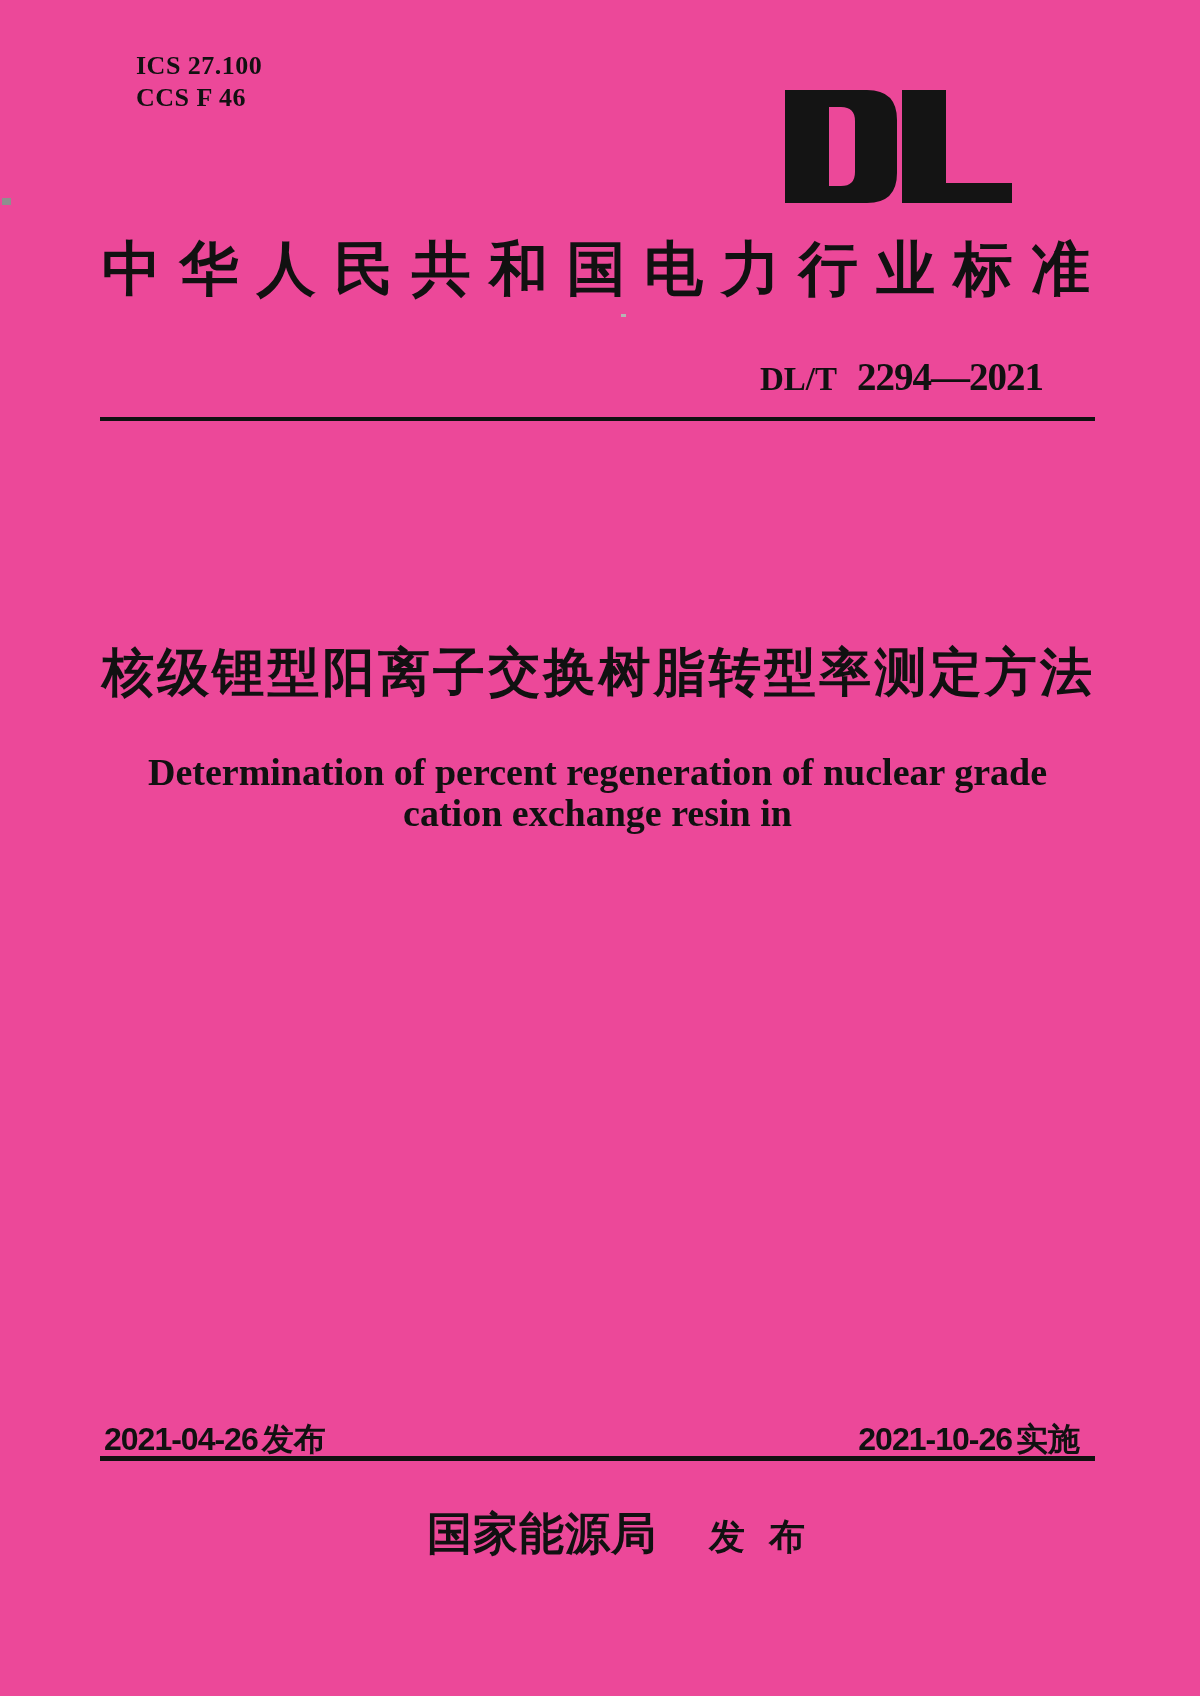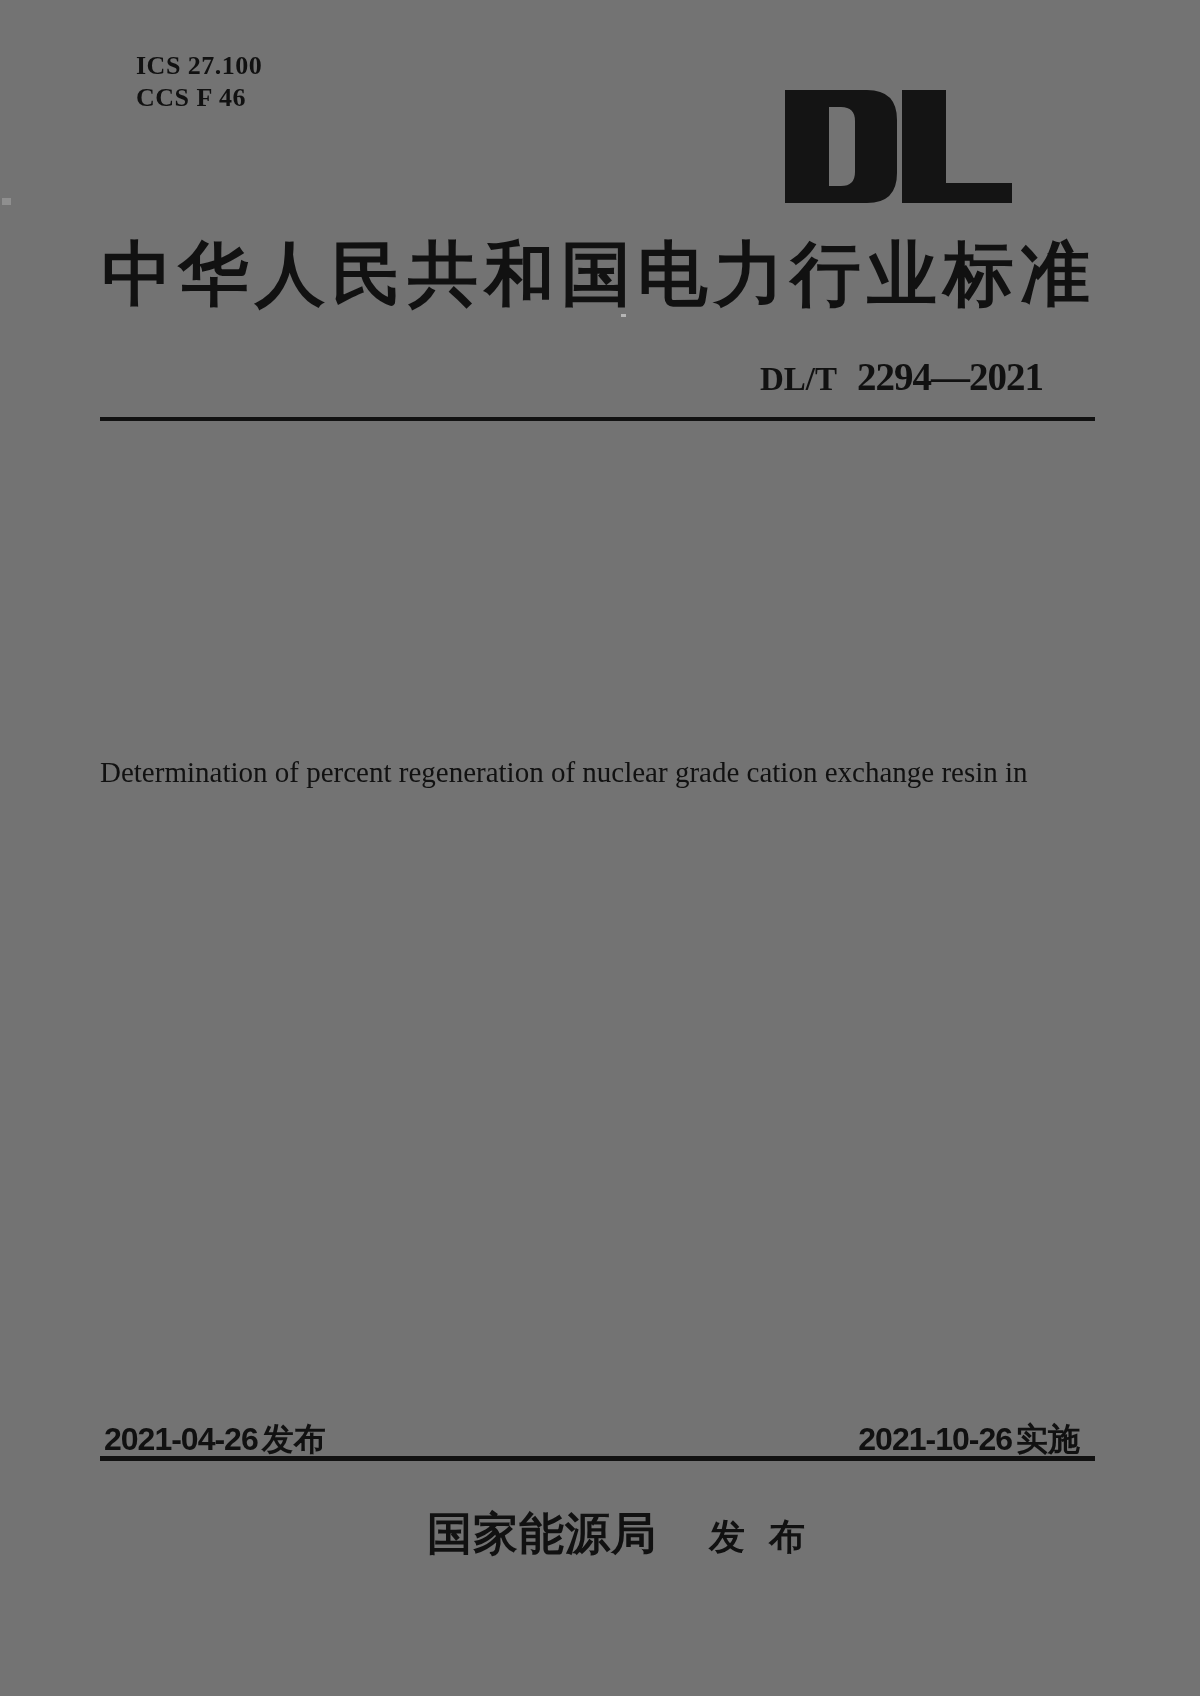--- a/index.html
+++ b/index.html
@@ -1,21 +1,21 @@
 <!DOCTYPE html>
 <html><head>
 <meta charset="utf-8">
 <style>
   html, body { margin: 0; padding: 0; background: #e8e8e8; }
   .page {
     position: relative;
     width: 1200px;
     height: 1696px;
     margin: 0 auto;
-    background: #737373;
+    background: #ec4899;
     overflow: hidden;
     color: #111111;
     font-family: "Liberation Serif", serif;
   }
 
   
   .ics-block {
     position: absolute;
     left: 136px;
     top: 50px;
@@ -38,21 +38,21 @@
 
   
   .masthead {
     position: absolute;
     left: 102px;
     top: 240px;
     width: 988px;
     margin: 0;
     font-family: "Liberation Serif", serif;
     font-weight: bold;
-    font-size: 70px;
+    font-size: 59px;
     line-height: 1;
     text-align: justify;
     text-align-last: justify;
     white-space: nowrap;
   }
 
   
   .std-code {
     position: absolute;
     left: 100px;
@@ -100,23 +100,24 @@
     text-align-last: justify;
     white-space: nowrap;
   }
 
   
   .title-en {
     position: absolute;
     left: 100px;
     top: 752px;
     width: 995px;
-    font-family: "Liberation Serif", serif;
-    font-weight: normal;
-    font-size: 29px;
+    text-align: center;
+    font-family: "Liberation Serif", serif;
+    font-weight: bold;
+    font-size: 38px;
     line-height: 41px;
   }
 
   
   .dates {
     position: absolute;
     left: 104px;
     top: 1423px;
     width: 976px;
     display: flex;
@@ -188,20 +189,21 @@
 
   <h1 class="masthead">中华人民共和国电力行业标准</h1>
 
   <div class="std-code">
     <span class="std-prefix">DL/T</span>
     <span class="std-number">2294—2021</span>
   </div>
 
   <div class="rule rule-top"></div>
 
+  <h2 class="title-zh">核级锂型阳离子交换树脂转型率测定方法</h2>
 
   <div class="title-en">
     <div>Determination of percent regeneration of nuclear grade cation exchange resin in</div>
   </div>
 
   <div class="dates">
     <div>
       <span class="date-num">2021-04-26</span><span class="date-suffix">发布</span>
     </div>
     <div>

